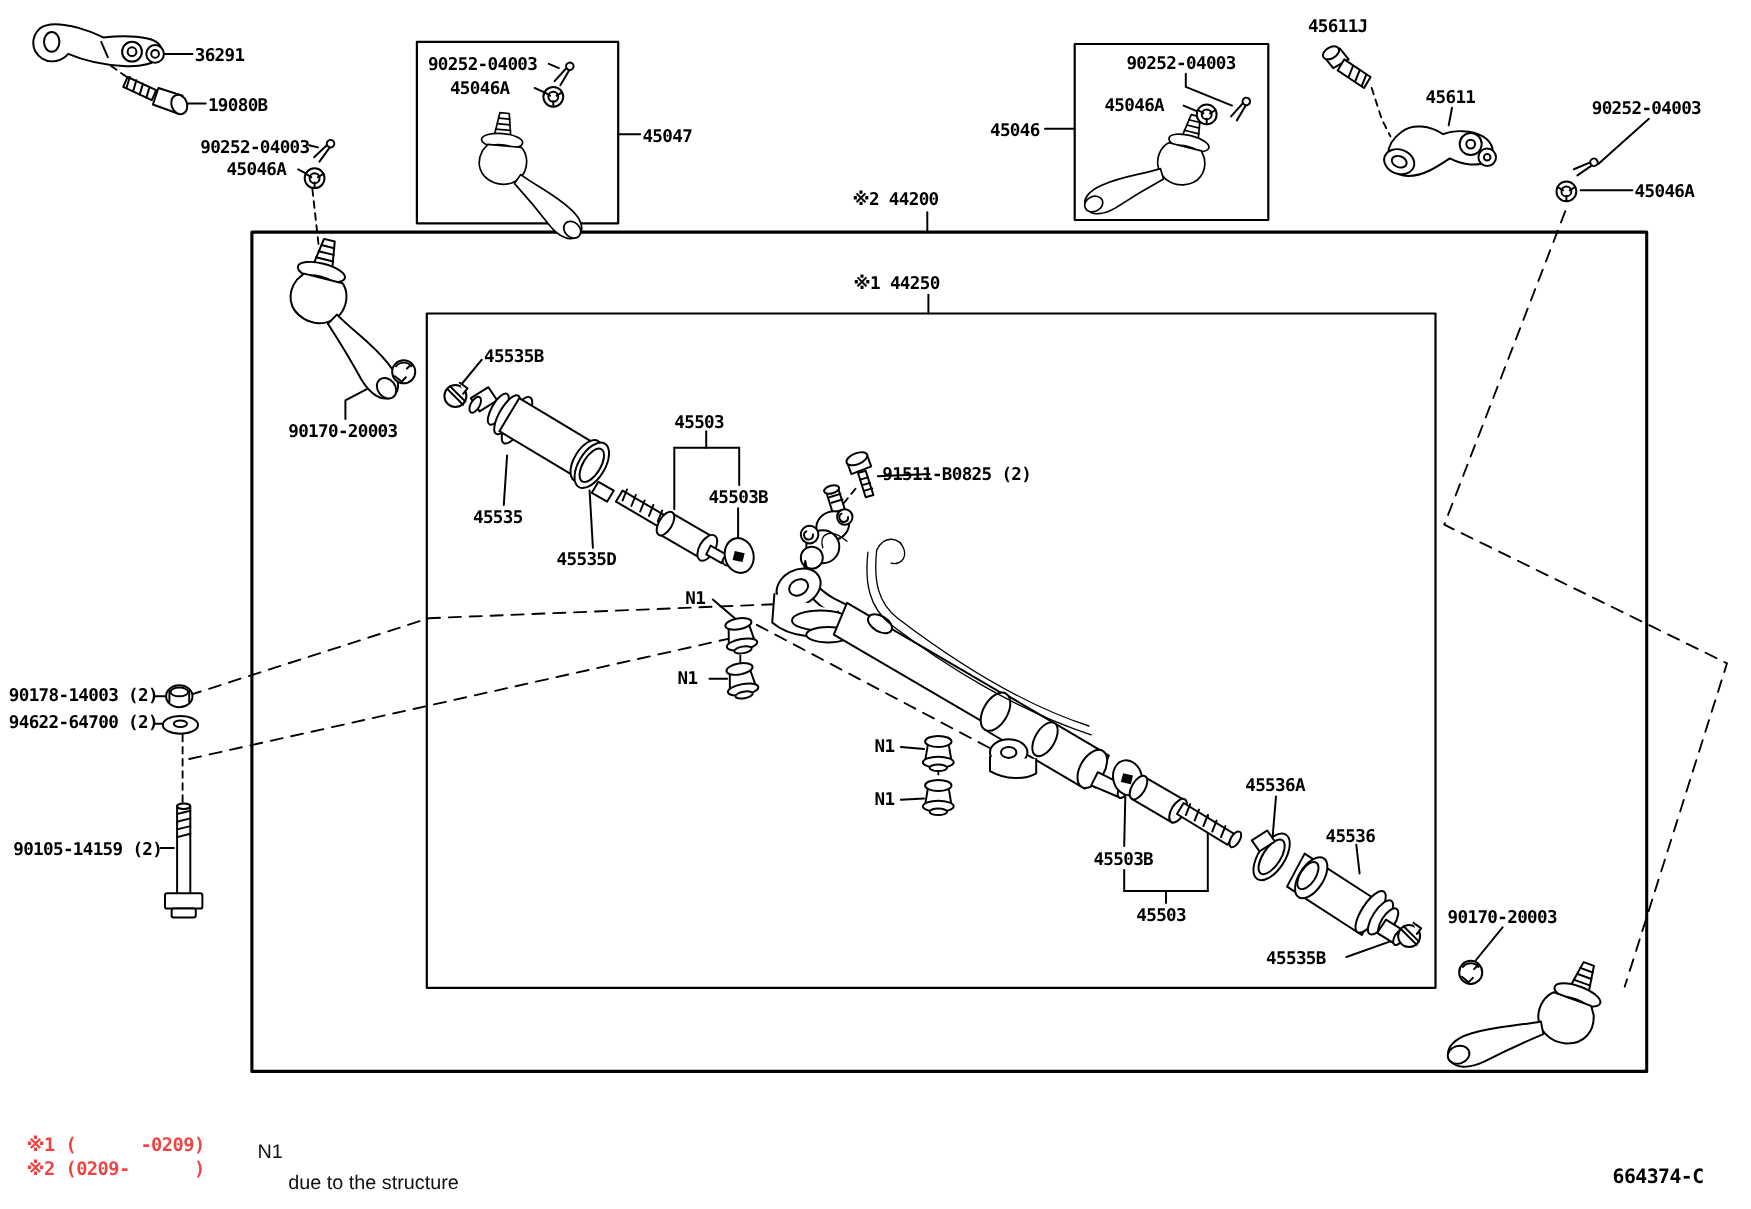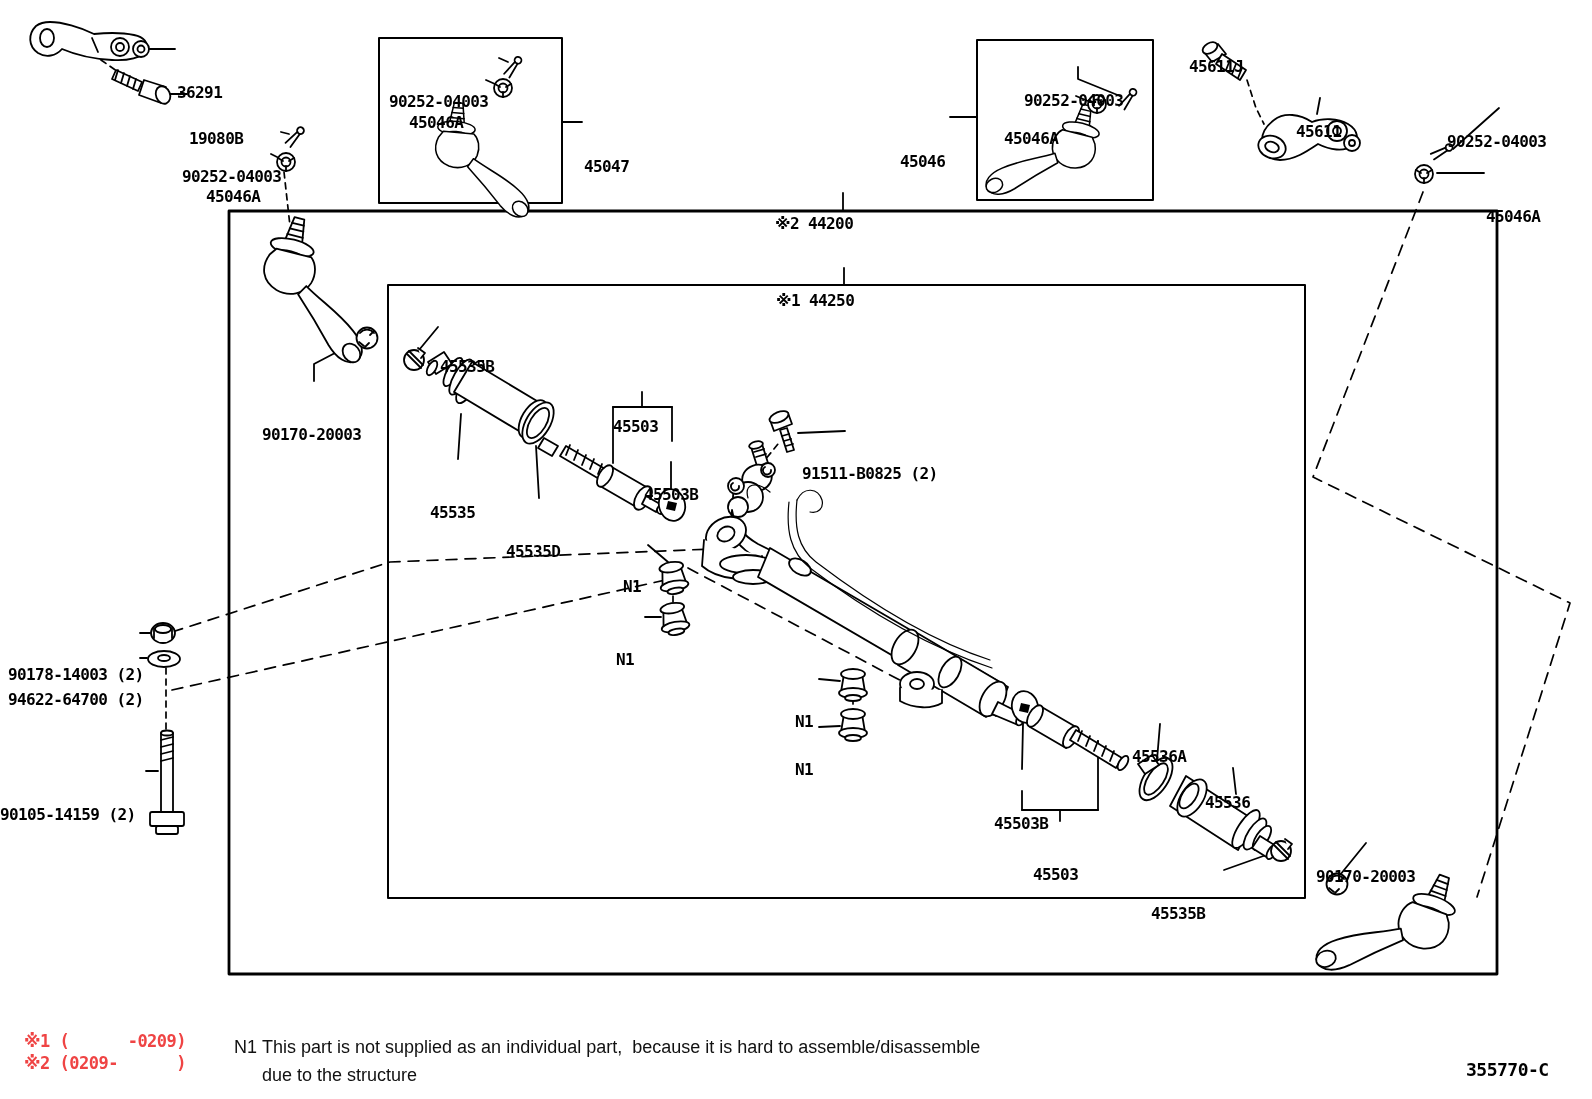--- a/index.html
+++ b/index.html
@@ -9,21 +9,21 @@
   svg *{stroke:#000;stroke-width:1.8;stroke-linecap:round;stroke-linejoin:round;fill:none;}
   svg .f{fill:#fff;}
   svg .k{fill:#000;stroke:none;}
   svg .bx{stroke-width:2.8;}
   svg .bx2{stroke-width:2;}
   svg .ld{stroke-width:1.6;}
   svg .dash{stroke-dasharray:11 8;stroke-width:1.7;}
   svg .dashS{stroke-dasharray:6 5;stroke-width:1.7;}
   svg .thin{stroke-width:1.2;}
   .lbl{position:absolute;font-weight:bold;font-size:16px;line-height:17px;color:#000;
-       white-space:pre;letter-spacing:-0.6px;margin-top:43px;}
+       white-space:pre;letter-spacing:-0.6px;}
   .fn{position:absolute;font-weight:bold;font-size:17px;color:#ef4444;white-space:pre;letter-spacing:-0.5px;}
   .note{position:absolute;font-family:"Liberation Sans",sans-serif;font-size:18px;color:#111;white-space:pre;}
   .code{position:absolute;font-weight:bold;font-size:18px;color:#000;letter-spacing:-0.5px;}
 </style>
 </head>
 <body>
 
 <div class="stage">
 
 <svg width="1592" height="1099" viewBox="0 0 1592 1099">
@@ -358,28 +358,27 @@
   <div class="lbl" style="left:506px;top:500px">45535D</div>
   <div class="lbl" style="left:613px;top:375px">45503</div>
   <div class="lbl" style="left:644px;top:443px">45503B</div>
   <div class="lbl" style="left:802px;top:422px">91511-B0825 (2)</div>
   <div class="lbl" style="left:623px;top:535px">N1</div>
   <div class="lbl" style="left:616px;top:608px">N1</div>
   <div class="lbl" style="left:795px;top:670px">N1</div>
   <div class="lbl" style="left:795px;top:718px">N1</div>
   <div class="lbl" style="left:8px;top:623px">90178-14003 (2)</div>
   <div class="lbl" style="left:8px;top:648px">94622-64700 (2)</div>
-  <div class="lbl" style="left:0;top:763px">90105-14159 (2)</div>
+  <div class="lbl" style="left:12px;top:763px">90105-14159 (2)</div>
   <div class="lbl" style="left:994px;top:772px">45503B</div>
   <div class="lbl" style="left:1033px;top:823px">45503</div>
   <div class="lbl" style="left:1132px;top:705px">45536A</div>
   <div class="lbl" style="left:1205px;top:751px">45536</div>
   <div class="lbl" style="left:1151px;top:862px">45535B</div>
   <div class="lbl" style="left:1316px;top:825px">90170-20003</div>
 
   <div class="fn" style="left:24px;top:1031px">※1 (      -0209)</div>
   <div class="fn" style="left:24px;top:1053px">※2 (0209-      )</div>
   <div class="note" style="left:234px;top:1037px">N1</div>
-  <div class="note" style="left:262px;top:1037px">This part is not supplied as an individual part,  because it is hard to assemble/disassemble</div>
   <div class="note" style="left:262px;top:1065px">due to the structure</div>
-  <div class="code" style="left:1466px;top:1059px">355770-C</div>
+  <div class="code" style="left:1466px;top:1059px">664374-C</div>
 
 </div>
 
 </body></html>

